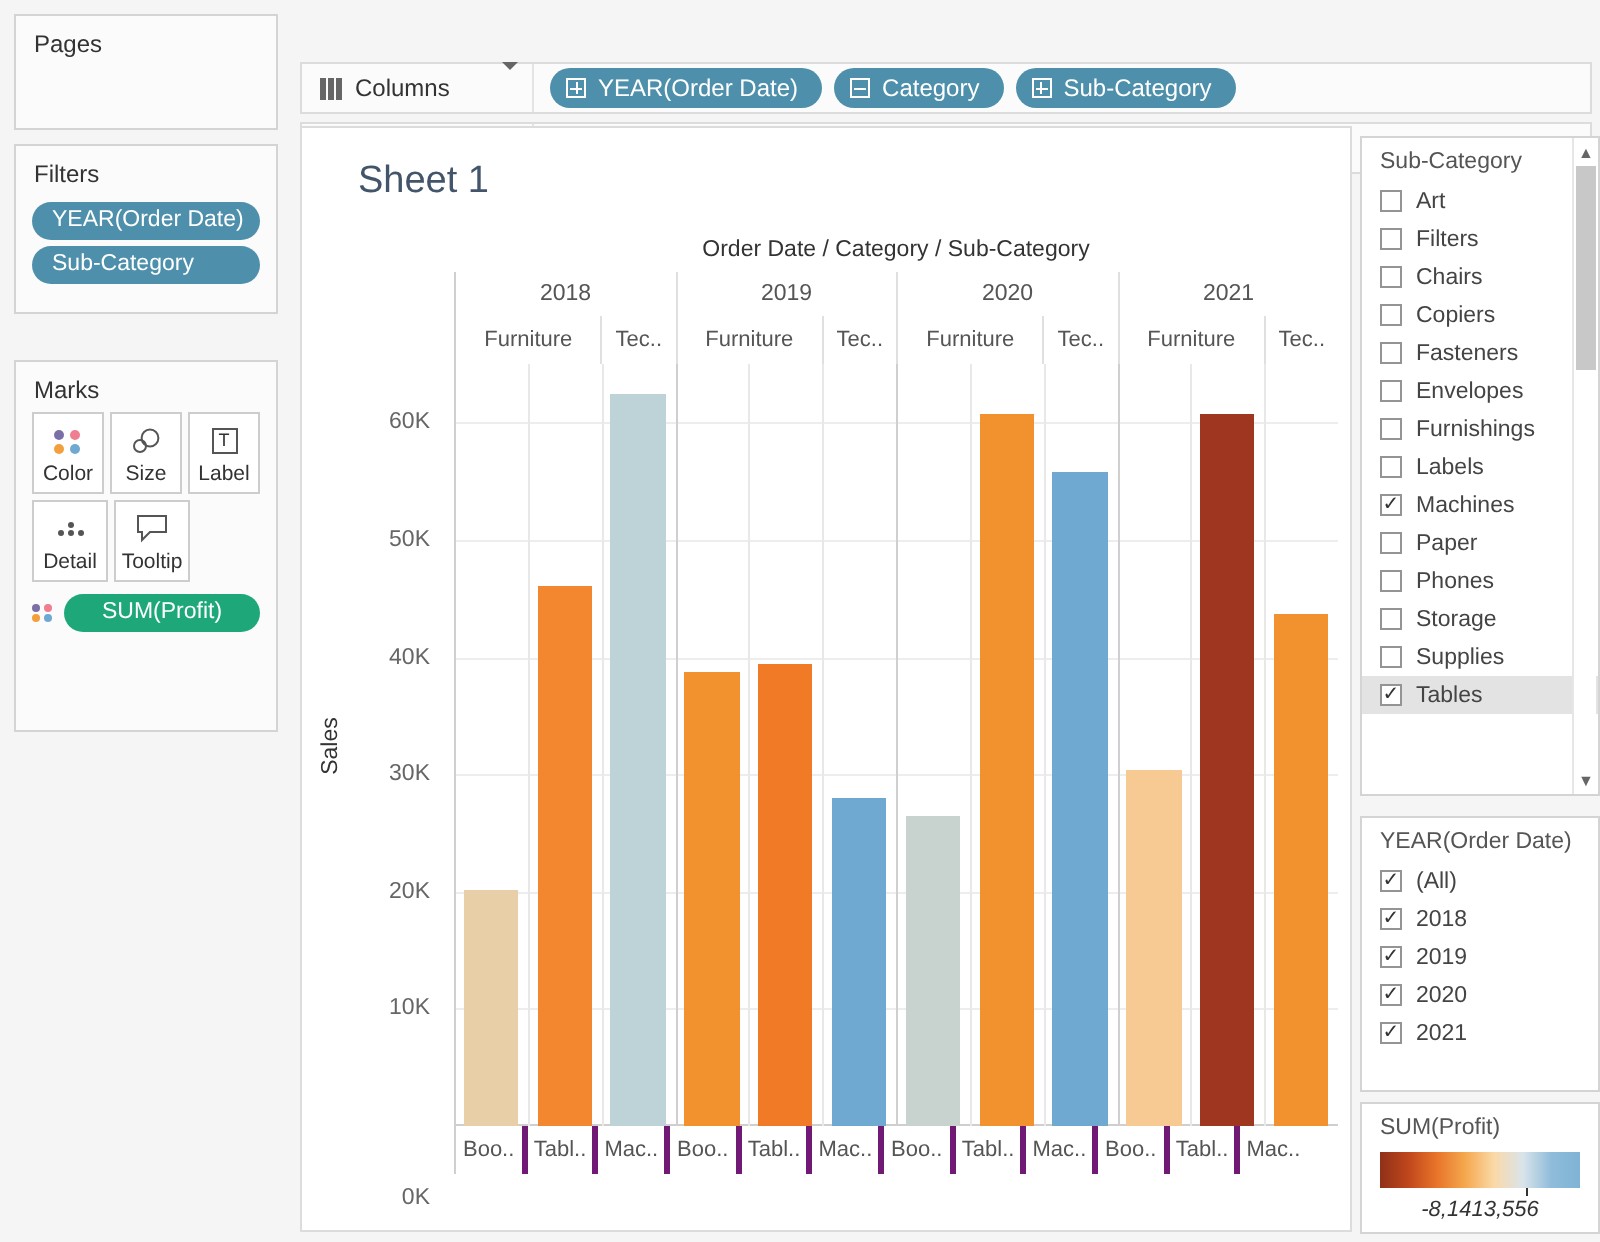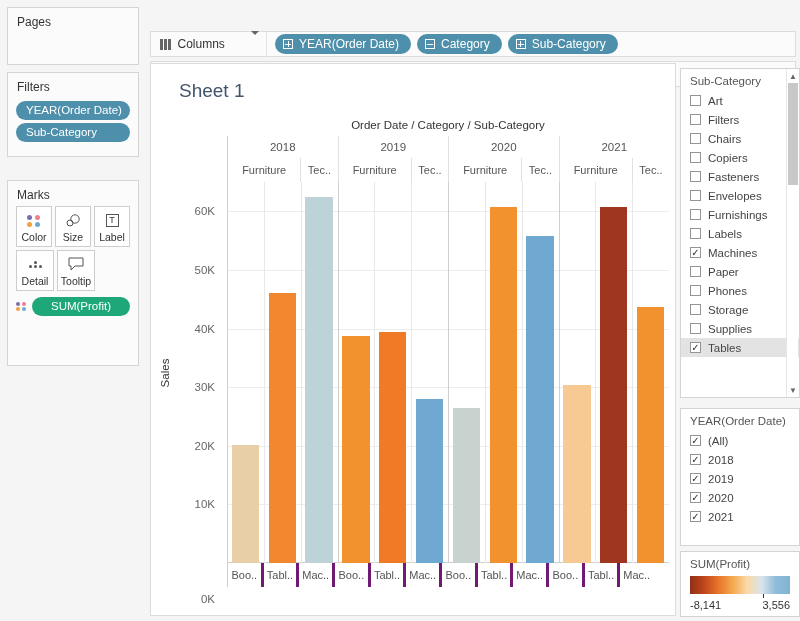--- a/index.html
+++ b/index.html
@@ -162,21 +162,21 @@
   .scroll-arrow {
     position: absolute; left: 0; width: 12px; height: 14px; display: flex;
     align-items: center; justify-content: center; color: #666; font-size: 8px;
   }
   .scroll-arrow.up { top: 0; }
   .scroll-arrow.dn { bottom: 0; }
 
   #grad-bar { margin: 2px 9px 0 9px; height: 18px; }
   #grad-tick { position: relative; height: 5px; margin: 0 9px; }
   #grad-tick i { position: absolute; top: 0; width: 1px; height: 4px; background: #333; }
-  #grad-vals { display: flex; justify-content: space-between; margin: 0 9px; font-size: 11px; color: #333; }
+  #grad-vals { display: flex; justify-content: center; margin: 0 9px; font-size: 11px; color: #333; font-style: italic; }
 </style>
 </head>
 <body>
 
 <div class="app">
 
   <div class="sidebar">
 
     <div class="card" id="pages-card">
       <div class="card-title">Pages</div>

